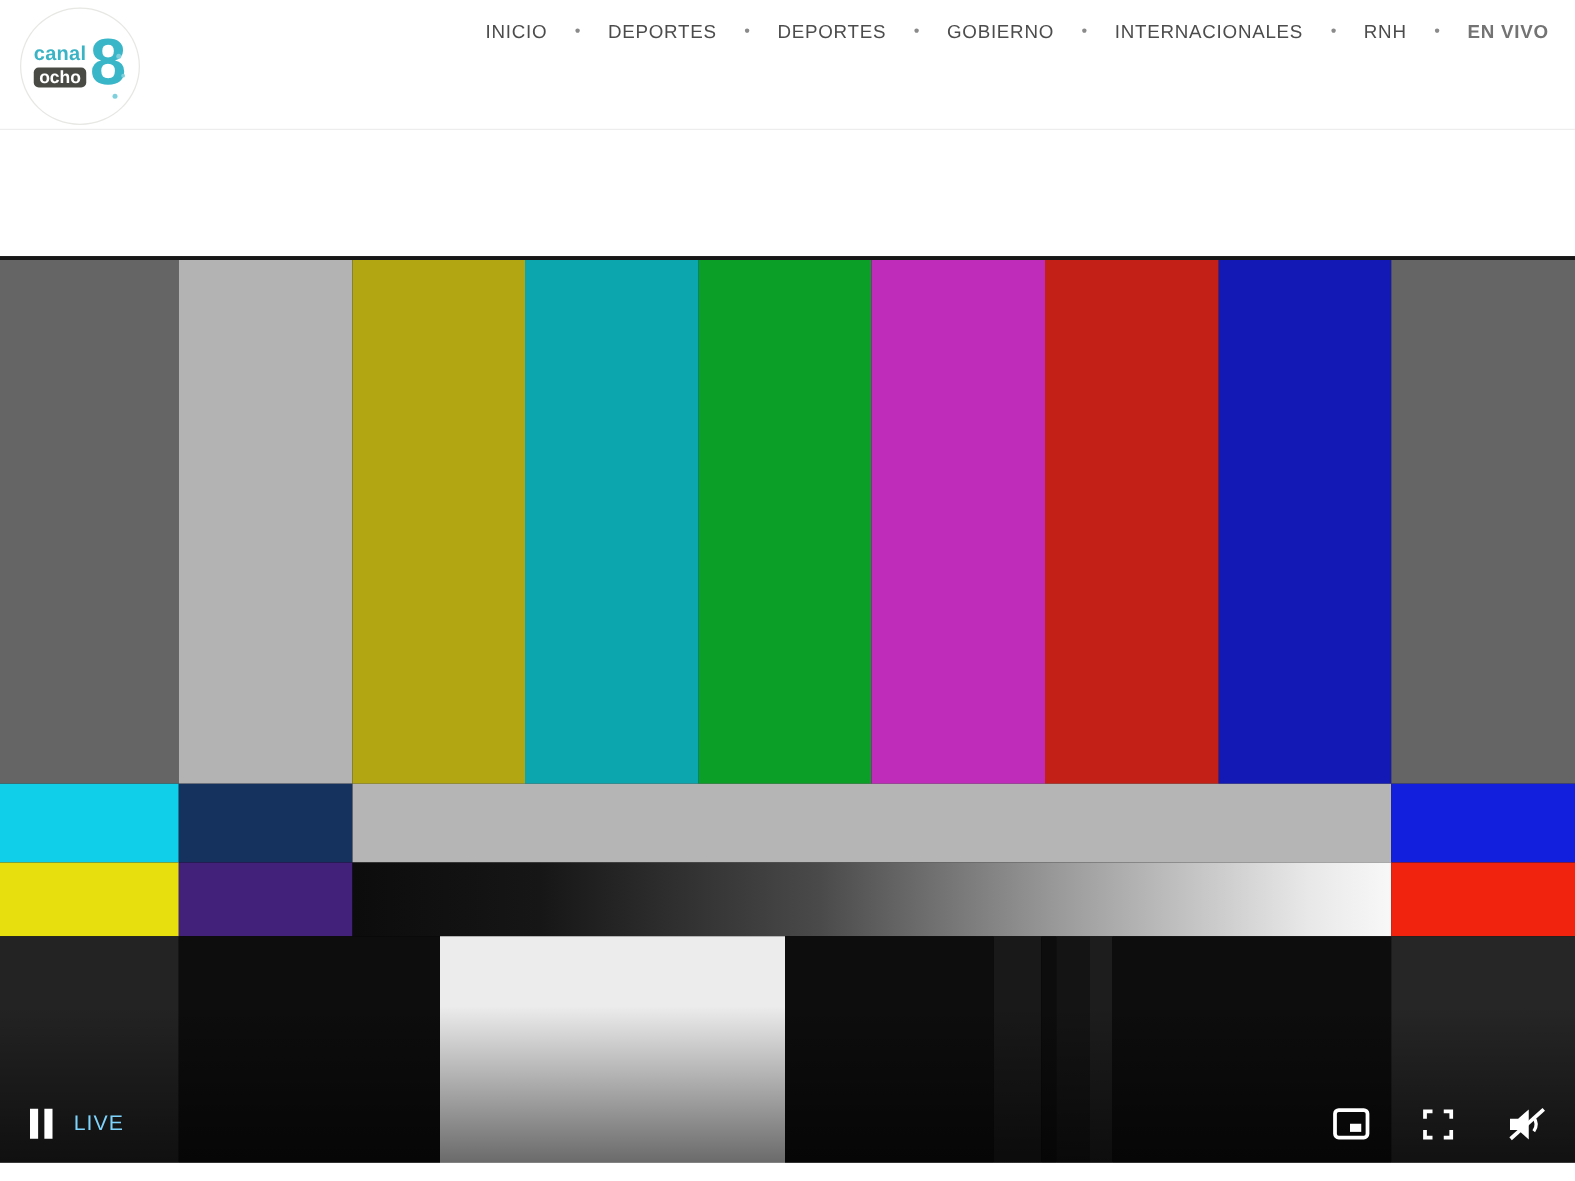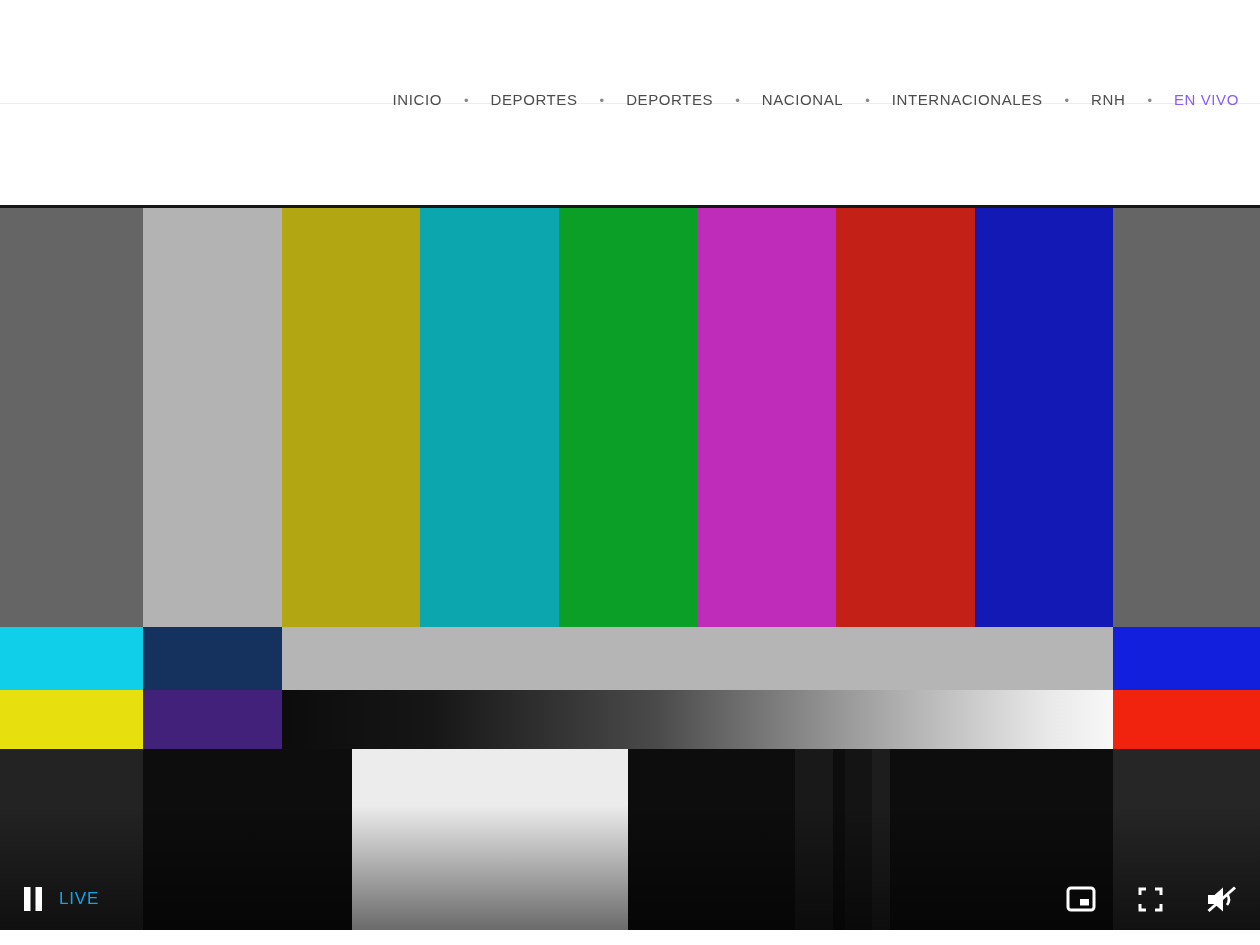--- a/index.html
+++ b/index.html
@@ -18,25 +18,25 @@
   .logo-canal { color:#3ab3c5; font-size:16px; font-weight:bold; letter-spacing:0.2px; }
   .logo-ocho  { color:#ffffff; background:#4a4a45; font-size:14px; font-weight:bold;
                 padding:0px 4px 1px 4px; border-radius:4px; margin-top:1px; }
   .logo-eight { color:#3ab6c9; font-size:52px; font-weight:bold; line-height:0.9;
                 margin-top:-6px; }
   .logo-dot { position:absolute; border-radius:50%; background:#7fd0dc; }
   .logo-dot.d1 { width:4px; height:4px; right:14px; top:36px; }
   .logo-dot.d2 { width:3px; height:3px; right:11px; top:52px; }
   .logo-dot.d3 { width:4px; height:4px; right:17px; bottom:20px; }
 
-  .main-nav { position:absolute; right:21px; top:5px; height:103px;
-              display:flex; align-items:flex-end; }
+  .main-nav { position:absolute; right:21px; top:17px; height:103px;
+              display:flex; align-items:flex-start; }
   .nav-item { color:#4c4c4c; font-size:15px; letter-spacing:0.6px; text-decoration:none;
               white-space:nowrap; cursor:pointer; }
-  .nav-item.active { color:#8b5cf6; font-weight:normal; }
+  .nav-item.active { color:#737373; font-weight:bold; }
   .nav-sep { color:#8a8a8a; font-size:13px; margin:0 22px; }
 
   .header-spacer { width:100%; height:101px; background:#ffffff; }
 
   
   .player { position:relative; width:1260px; height:725px; background:#000;
             border-top:3px solid #161616; }
   .pattern { position:absolute; left:0; top:0; right:0; bottom:0;
              display:flex; flex-direction:column; }
   .pattern-row { display:flex; width:100%; }
@@ -45,36 +45,48 @@
   .controls-gradient { position:absolute; left:0; right:0; bottom:0; height:125px;
       background:linear-gradient(to top, rgba(0,0,0,0.55) 0%, rgba(0,0,0,0.30) 45%, rgba(0,0,0,0) 100%);
       pointer-events:none; }
 
   .controls-bar { position:absolute; left:0; right:0; bottom:0; height:62px;
       display:flex; align-items:center; justify-content:space-between; padding:0 22px; }
   .controls-left, .controls-right { display:flex; align-items:center; }
   .ctrl-btn { background:none; border:none; padding:0; cursor:pointer;
               display:flex; align-items:center; }
   .controls-right .ctrl-btn { margin-left:42px; }
-  .live-label { color:#0ea5e9; font-size:17px; letter-spacing:0.8px; margin-left:15px; }
+  .live-label { color:#7dd3fc; font-size:17px; letter-spacing:0.8px; margin-left:15px; }
 
   .below-player { width:100%; height:15px; background:#ffffff; }
 </style>
 </head>
 <body>
 
 <header class="site-header">
+  <div class="logo">
+    <div class="logo-circle">
+      <div class="logo-words">
+        <span class="logo-canal">canal</span>
+        <span class="logo-ocho">ocho</span>
+      </div>
+      <span class="logo-eight">8</span>
+      <span class="logo-dot d1"></span>
+      <span class="logo-dot d2"></span>
+      <span class="logo-dot d3"></span>
+    </div>
+  </div>
   <nav class="main-nav">
       <a class="nav-item">INICIO</a>
       <span class="nav-sep">•</span>
       <a class="nav-item">DEPORTES</a>
       <span class="nav-sep">•</span>
       <a class="nav-item">DEPORTES</a>
       <span class="nav-sep">•</span>
-      <a class="nav-item">NACIONAL</a>
+      <a class="nav-item">GOBIERNO</a>
       <span class="nav-sep">•</span>
       <a class="nav-item">INTERNACIONALES</a>
       <span class="nav-sep">•</span>
       <a class="nav-item">RNH</a>
       <span class="nav-sep">•</span>
       <a class="nav-item active">EN VIVO</a>
     </nav>
 </header>
 
 <div class="header-spacer"></div>

